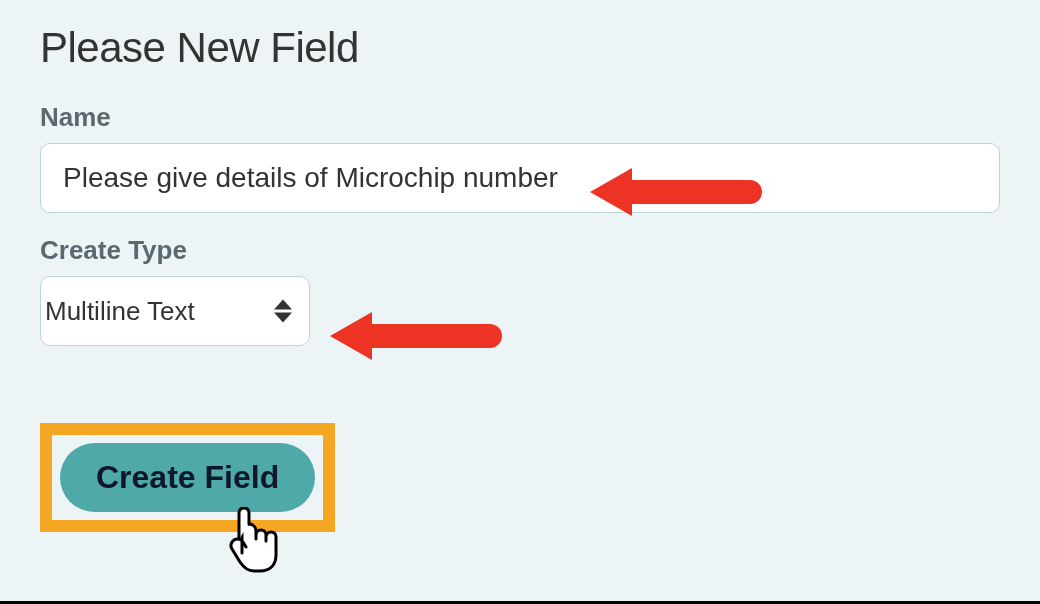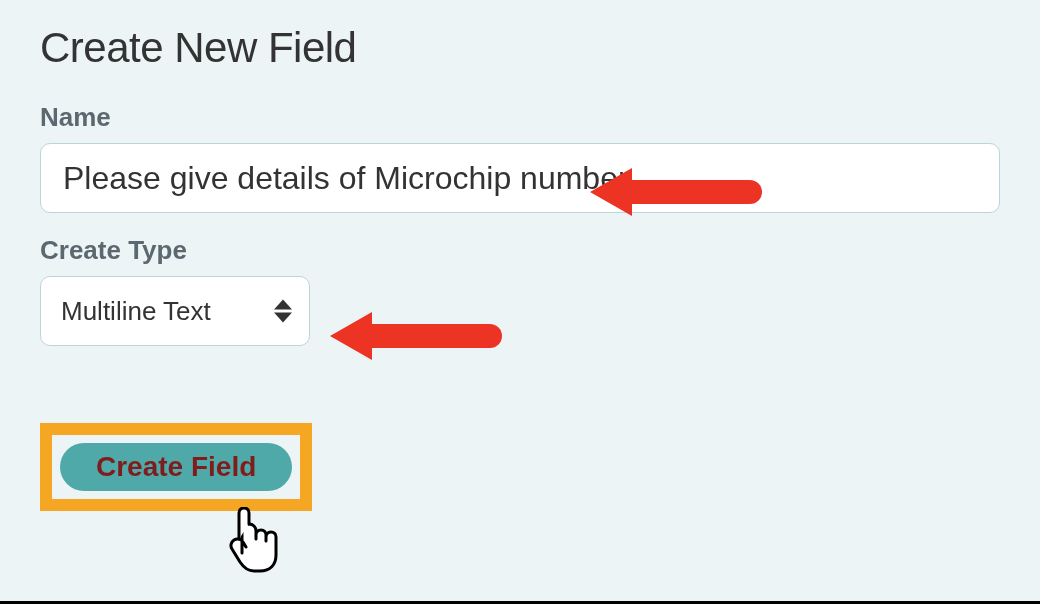--- a/index.html
+++ b/index.html
@@ -31,37 +31,37 @@
     .field-label {
       font-size: 26px;
       font-weight: 600;
       color: #5c6870;
       margin-bottom: 10px;
     }
     .text-input {
       width: 100%;
       height: 70px;
       padding: 0 22px;
-      font-size: 32px;
+      font-size: 28px;
       color: #333;
       background: #ffffff;
       border: 1px solid #bcd5db;
       border-radius: 10px;
       outline: none;
       font-family: inherit;
     }
     .select-wrapper {
       position: relative;
       display: inline-block;
       width: 270px;
     }
     .select-input {
       width: 100%;
       height: 70px;
-      padding: 0 50px 0 20px;
+      padding: 0 50px 0 4px;
       font-size: 26px;
       color: #333;
       background: #ffffff;
       border: 1px solid #bcd5db;
       border-radius: 10px;
       outline: none;
       appearance: none;
       -webkit-appearance: none;
       font-family: inherit;
       cursor: pointer;
@@ -92,26 +92,26 @@
     }
     .button-highlight {
       display: inline-block;
       border: 12px solid #f5a623;
       padding: 8px;
       margin-top: 55px;
       position: relative;
     }
     .create-button {
       background: #4fa9a8;
-      color: #7f1d1d;
-      font-size: 28px;
+      color: #0f172a;
+      font-size: 32px;
       font-weight: 600;
       border: none;
       border-radius: 40px;
-      padding: 8px 36px;
+      padding: 16px 36px;
       cursor: pointer;
       font-family: inherit;
     }
     .arrow {
       position: absolute;
       display: flex;
       align-items: center;
     }
     .arrow-1 {
       top: 168px;
@@ -146,21 +146,21 @@
       left: 0;
       right: 0;
       height: 3px;
       background: #000;
     }
   </style>
 </head>
 <body>
 
 <div class="container">
-  <h1 class="page-title">Create New Field</h1>
+  <h1 class="page-title">Please New Field</h1>
 
   <div class="field-group">
     <div class="field-label">Name</div>
     <input type="text" class="text-input" value="Please give details of Microchip number" style="">
   </div>
 
   <div class="field-group">
     <div class="field-label">Create Type</div>
     <div class="select-wrapper">
       <select class="select-input">

